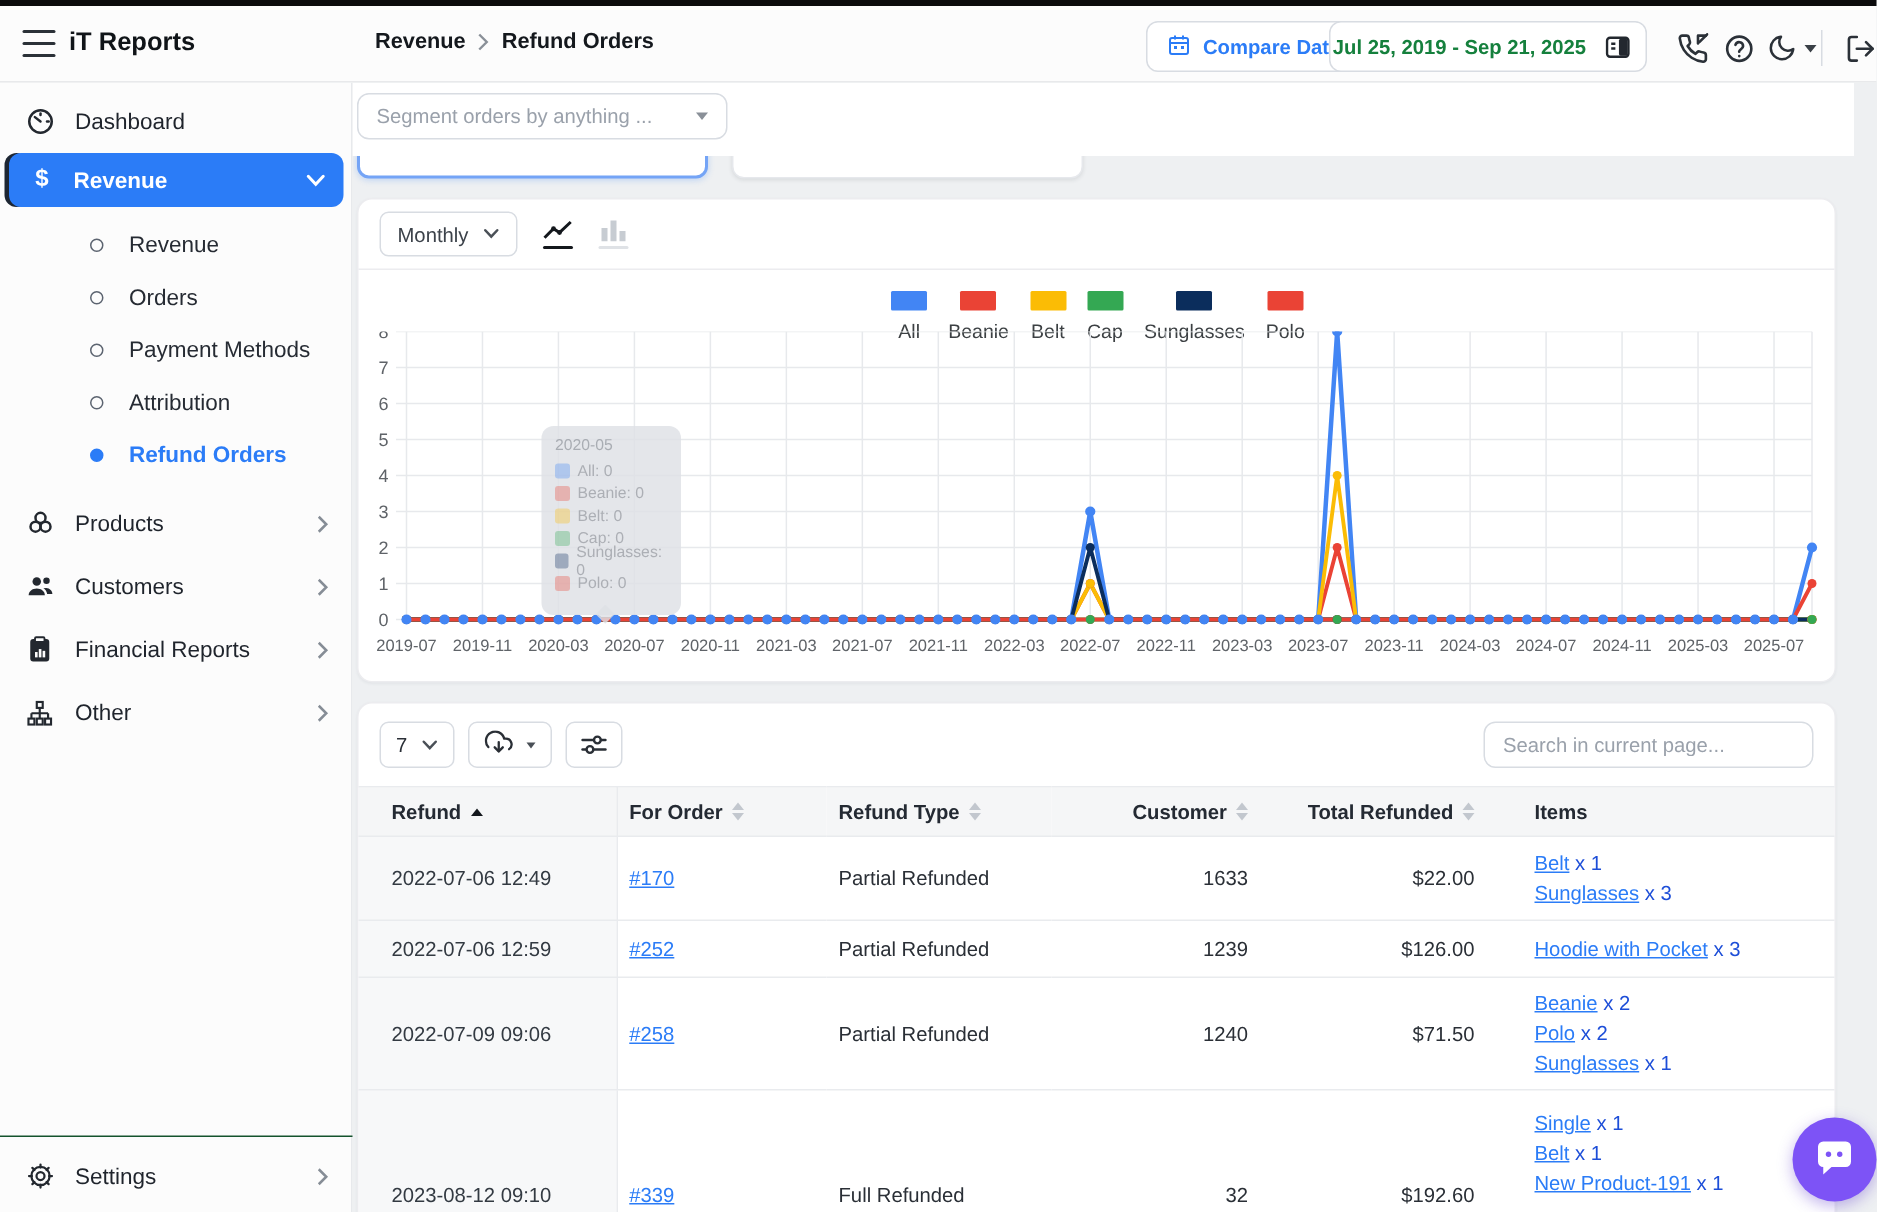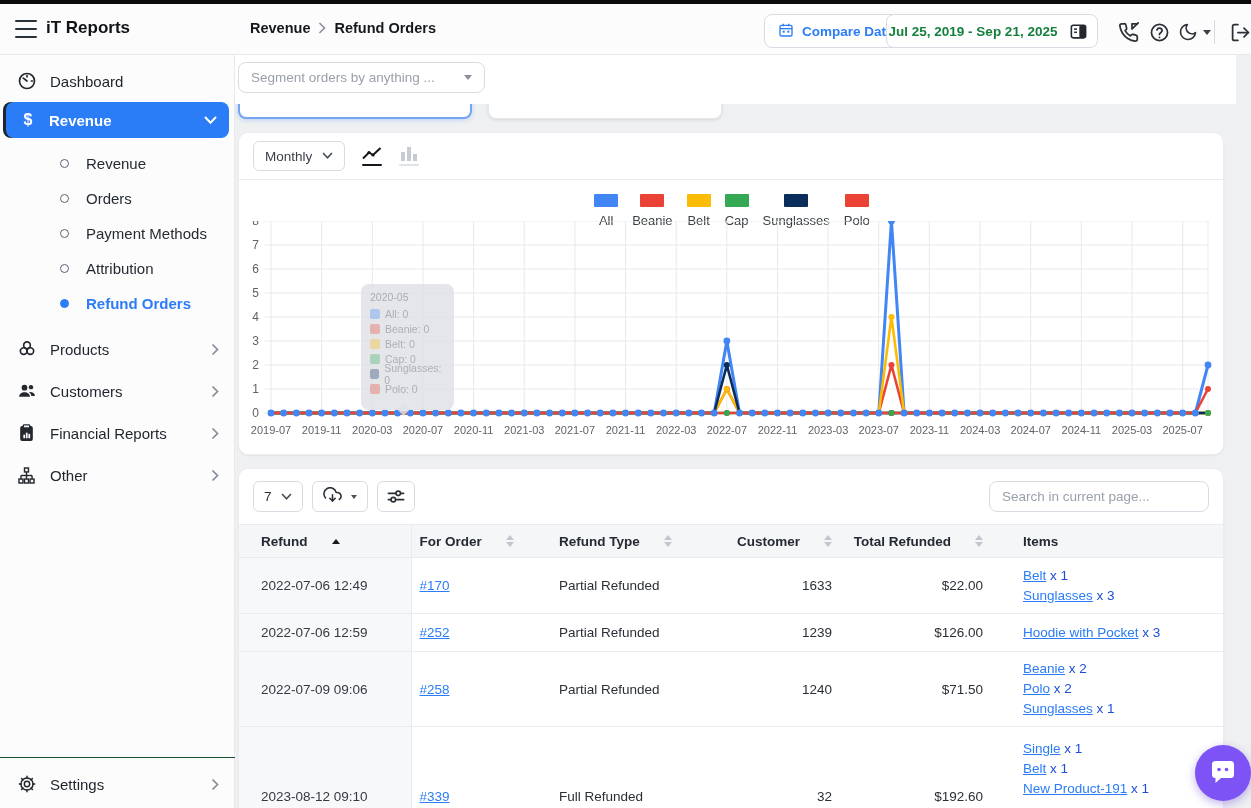--- a/index.html
+++ b/index.html
@@ -71,21 +71,21 @@
   
   #table-card { left:18px; top:413px; width:986px; height:420px; border-radius:10px 10px 0 0; }
   #table-controls { height:55px; display:flex; align-items:center; padding:0 14px; gap:9px; }
   .ctl-btn { height:31px; border:1px solid #d8dce2; border-radius:6px; background:#fff; display:flex; align-items:center; gap:9px; padding:0 10px; font-size:13.5px; color:#2a2f36; cursor:pointer; }
   .caret-sm { width:0; height:0; border-left:3.5px solid transparent; border-right:3.5px solid transparent; border-top:4.5px solid #4a5057; }
   #search-input { position:absolute; right:14px; top:12px; width:220px; height:31px; border:1px solid #d8dce2; border-radius:8px; padding:0 12px; font-size:13.5px; color:#2a2f36; font-family:"Liberation Sans",sans-serif; }
   #search-input::placeholder { color:#9aa1ab; }
 
   table { width:100%; border-collapse:collapse; table-layout:fixed; }
   th { background:#f5f6f7; border-top:1px solid #e9ebee; border-bottom:1px solid #e9ebee; height:33px; font-size:13.5px; font-weight:600; color:#242a33; text-align:left; }
-  .th-in { display:flex; align-items:center; gap:24px; }
+  .th-in { display:flex; align-items:center; gap:6px; }
   .th-in.right { justify-content:flex-end; }
   col.c1 { width:172px; } col.c2 { width:140px; } col.c3 { width:150px; } col.c4 { width:145px; } col.c5 { width:150px; }
   th.c1, td.c1 { padding-left:22px; border-right:1px solid #e9ebee; }
   td.c1 { background:#f7f8f9; color:#333a42; }
   th.c2, td.c2, th.c3, td.c3 { padding-left:8px; }
   th.c4, td.c4 { padding-right:14px; text-align:right; }
   th.c5, td.c5 { padding-right:13px; text-align:right; }
   th.c6, td.c6 { padding-left:27px; }
   td { font-size:13.5px; color:#2a2f36; border-bottom:1px solid #e9ebee; vertical-align:middle; }
   .sort-stack { display:inline-flex; flex-direction:column; gap:2px; cursor:pointer; }

